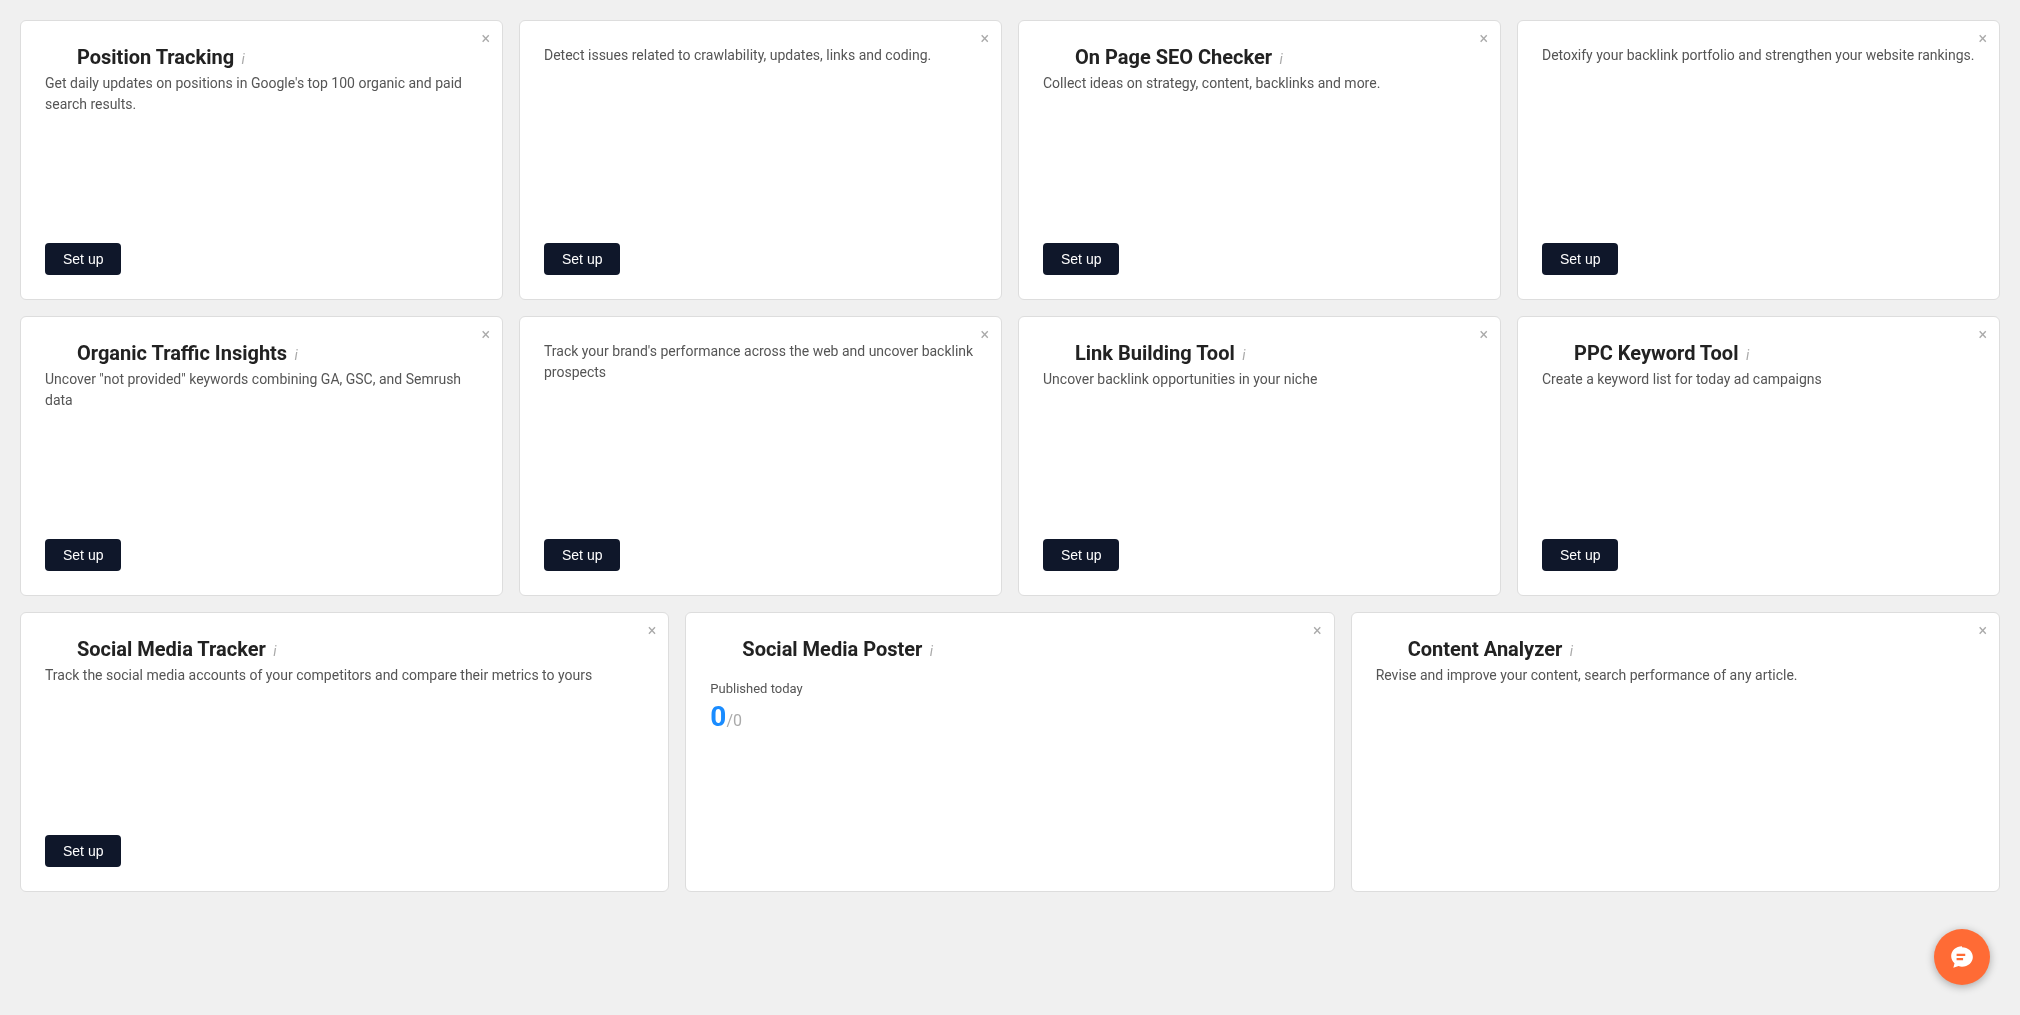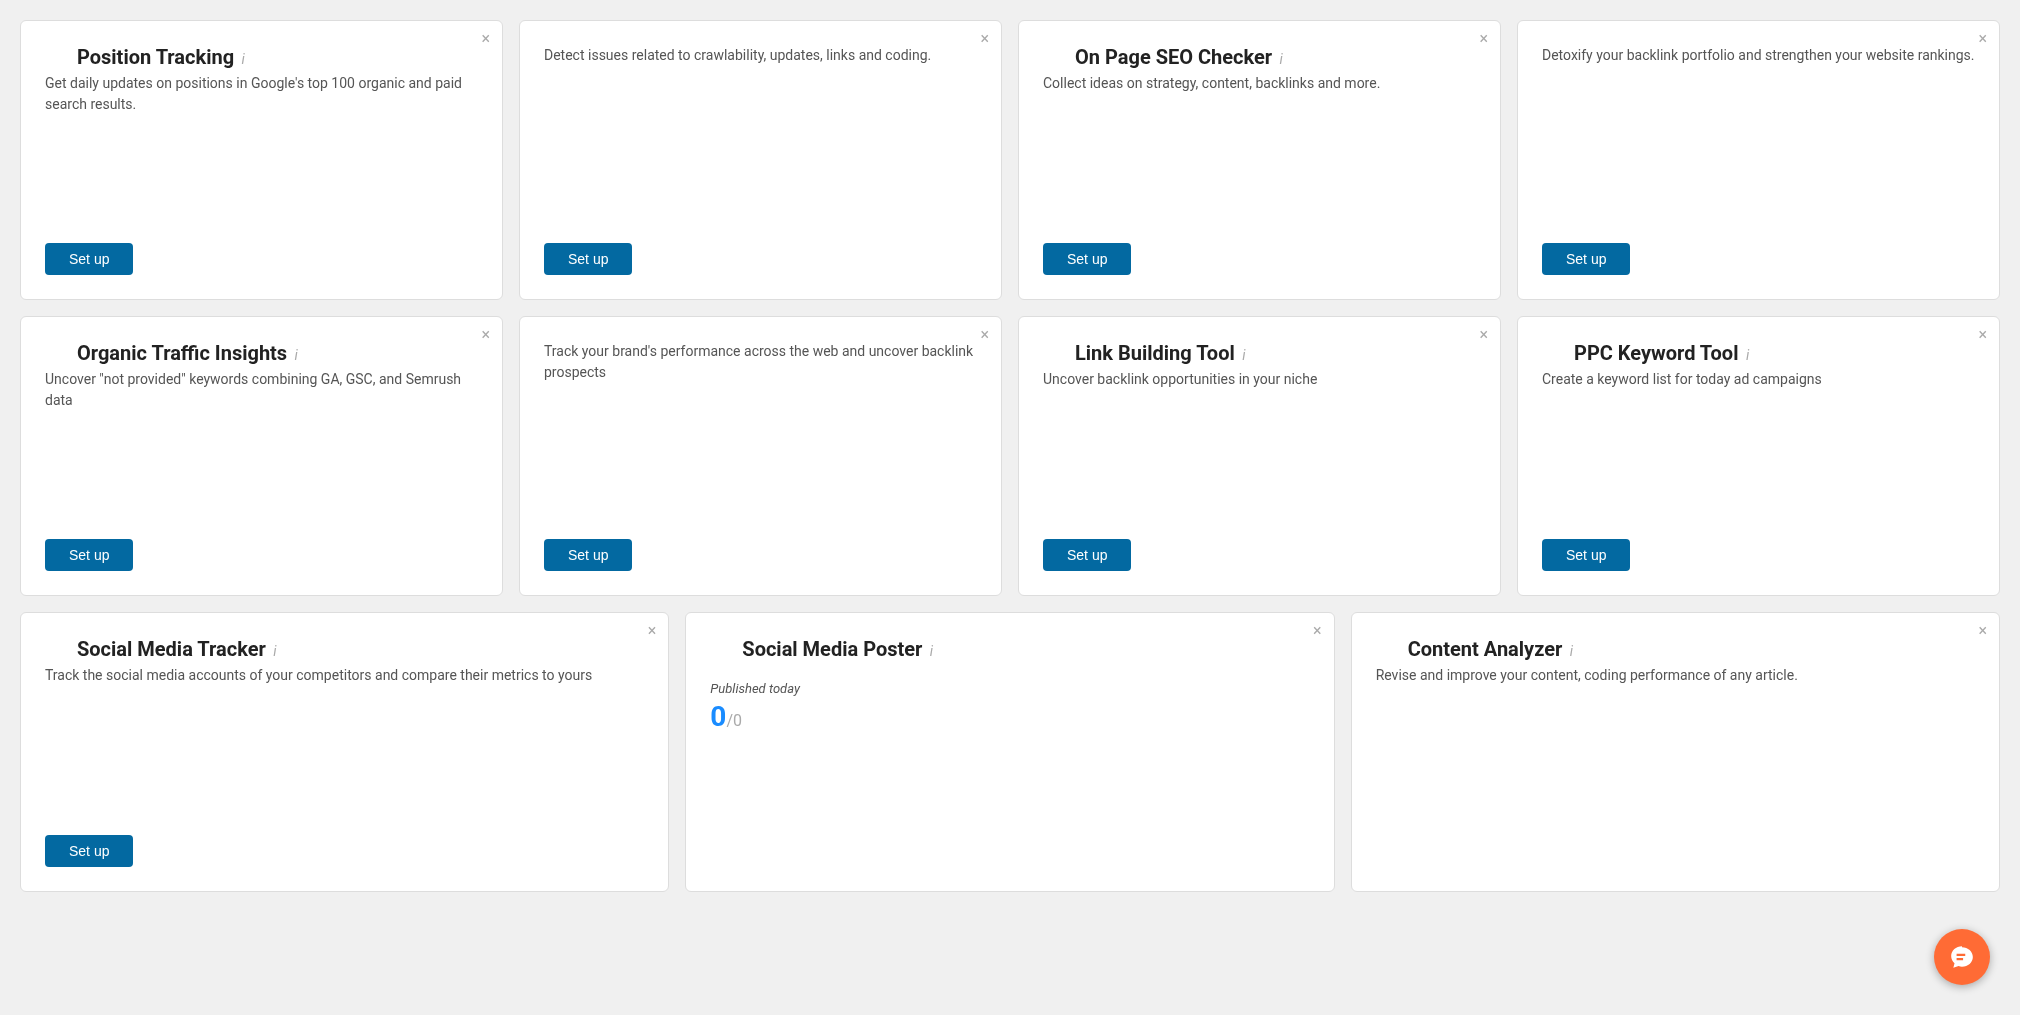--- a/index.html
+++ b/index.html
@@ -55,36 +55,35 @@
       line-height: 1.5;
       margin-top: 0;
       flex: 1;
     }
 
     .card-footer {
       margin-top: 24px;
     }
 
     .btn-setup {
-      background: #0369a1;
+      background: #0f172a;
       color: #fff;
       border: none;
       border-radius: 4px;
-      padding: 8px 24px;
+      padding: 8px 18px;
       font-size: 14px;
       cursor: pointer;
       font-weight: 500;
     }
 
     .published-today-label {
       font-size: 13px;
       color: #555;
       margin-top: 16px;
       margin-bottom: 4px;
-      font-style: italic;
     }
 
     .published-count {
       font-size: 28px;
       font-weight: 700;
       color: #1a8cff;
     }
 
     .published-total {
       font-size: 16px;
@@ -191,21 +190,21 @@
       </div>
       <div class="card">
         <span class="card-close">×</span>
         <div class="card-title">Social Media Poster<span class="card-title-info"> i</span></div>
         <div class="published-today-label">Published today</div>
         <div><span class="published-count">0</span><span class="published-total">/0</span></div>
       </div>
       <div class="card">
         <span class="card-close">×</span>
         <div class="card-title">Content Analyzer<span class="card-title-info"> i</span></div>
-        <div class="card-description">Revise and improve your content, coding performance of any article.</div>
+        <div class="card-description">Revise and improve your content, search performance of any article.</div>
       </div>
     </div>
 </div>
 
 <div class="chat-bubble">
   <svg viewBox="0 0 24 24" xmlns="http://www.w3.org/2000/svg">
     <path d="M12 2C6.477 2 2 6.037 2 11c0 2.67 1.19 5.06 3.094 6.742L4 22l4.82-1.607A10.54 10.54 0 0012 21c5.523 0 10-4.037 10-9s-4.477-9-10-9zm1 13H7v-2h6v2zm2-4H7V9h8v2z"></path>
   </svg>
 </div>
 

